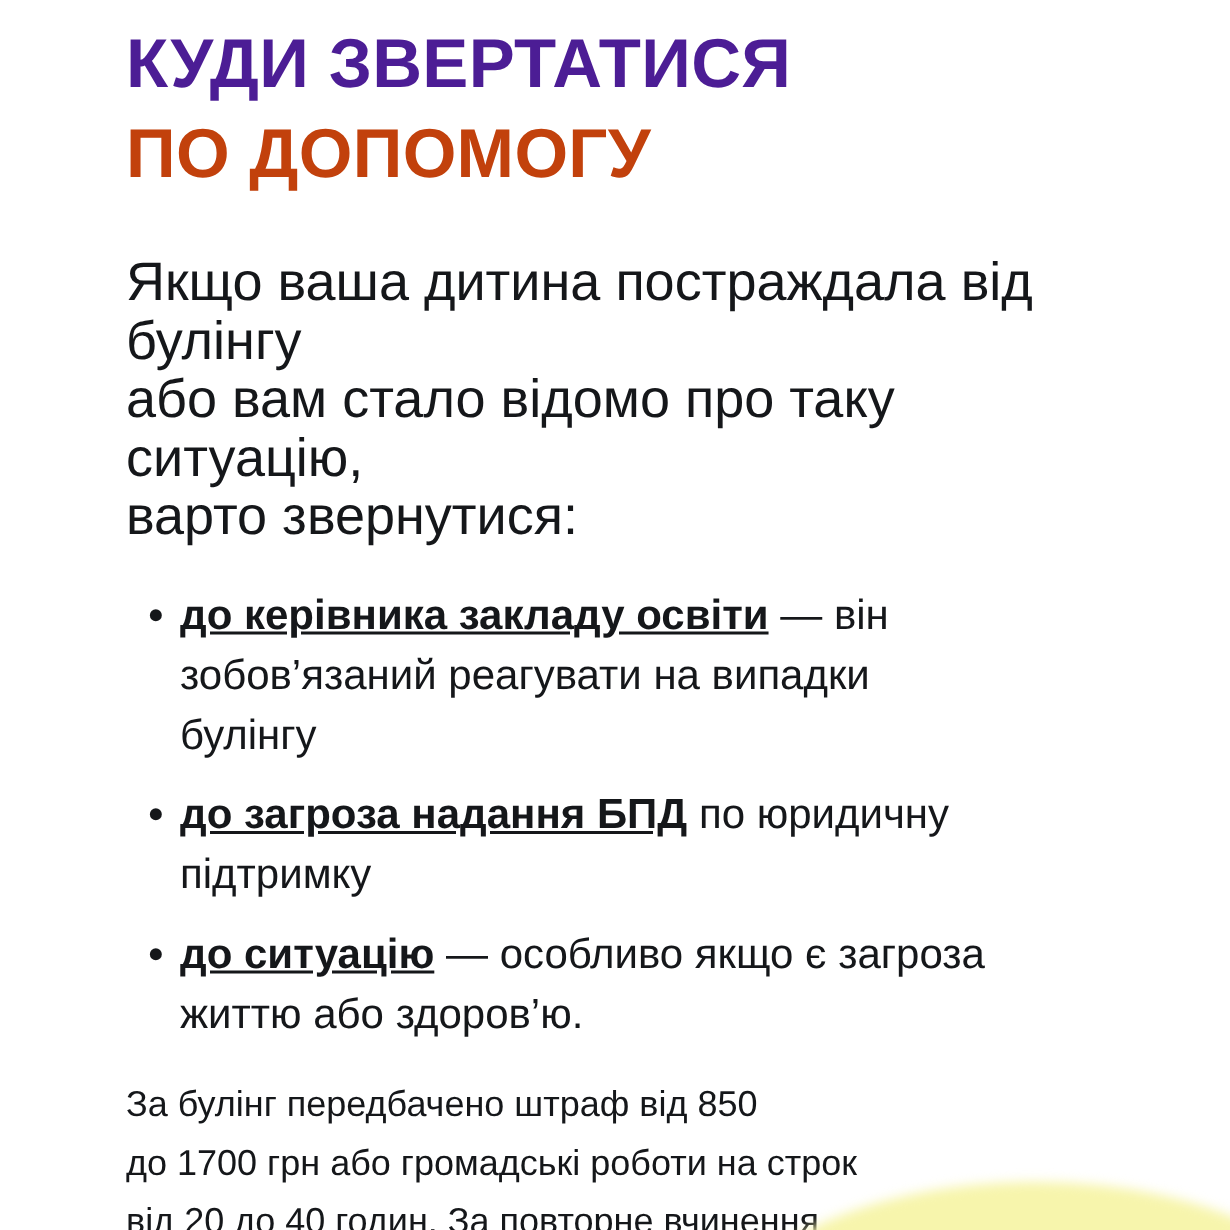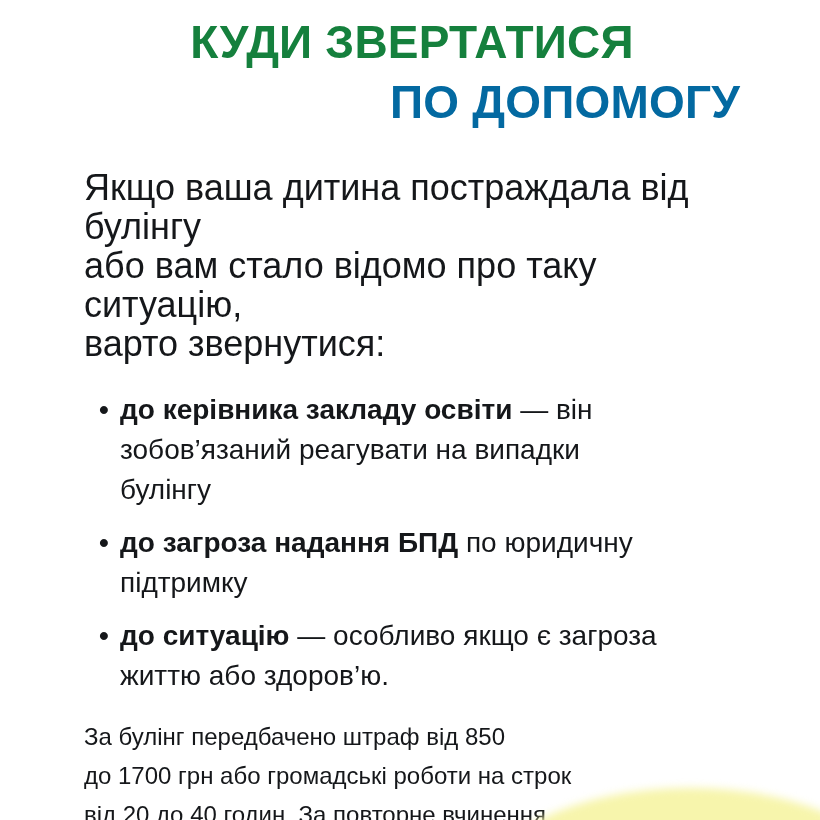--- a/index.html
+++ b/index.html
@@ -28,27 +28,25 @@
   }
   h1.title {
     margin: 12px 80px 0 84px;
     font-size: 46px;
     line-height: 60px;
     font-weight: 800;
     letter-spacing: 0.2px;
   }
   .title-line1 {
     display: block;
-    color: #15803d;
-    text-align: center;
+    color: #4c1d95;
   }
   .title-line2 {
     display: block;
-    color: #0369a1;
-    text-align: right;
+    color: #c2410c;
   }
   .intro {
     margin: 36px 70px 0 84px;
     font-size: 36px;
     line-height: 39px;
     white-space: pre-line;
   }
   ul.contacts {
     list-style: none;
     margin: 27px 60px 0 0;
@@ -64,20 +62,21 @@
   .marker {
     position: absolute;
     left: -21px;
     top: 0;
     font-size: 28px;
     font-weight: 700;
     white-space: normal;
   }
   .lead-bold {
     font-weight: 700;
+    text-decoration: underline;
   }
   .penalty {
     margin: 21px 70px 0 84px;
     font-size: 24px;
     line-height: 39px;
     white-space: pre-line;
   }
 </style>
 </head>
 <body>

